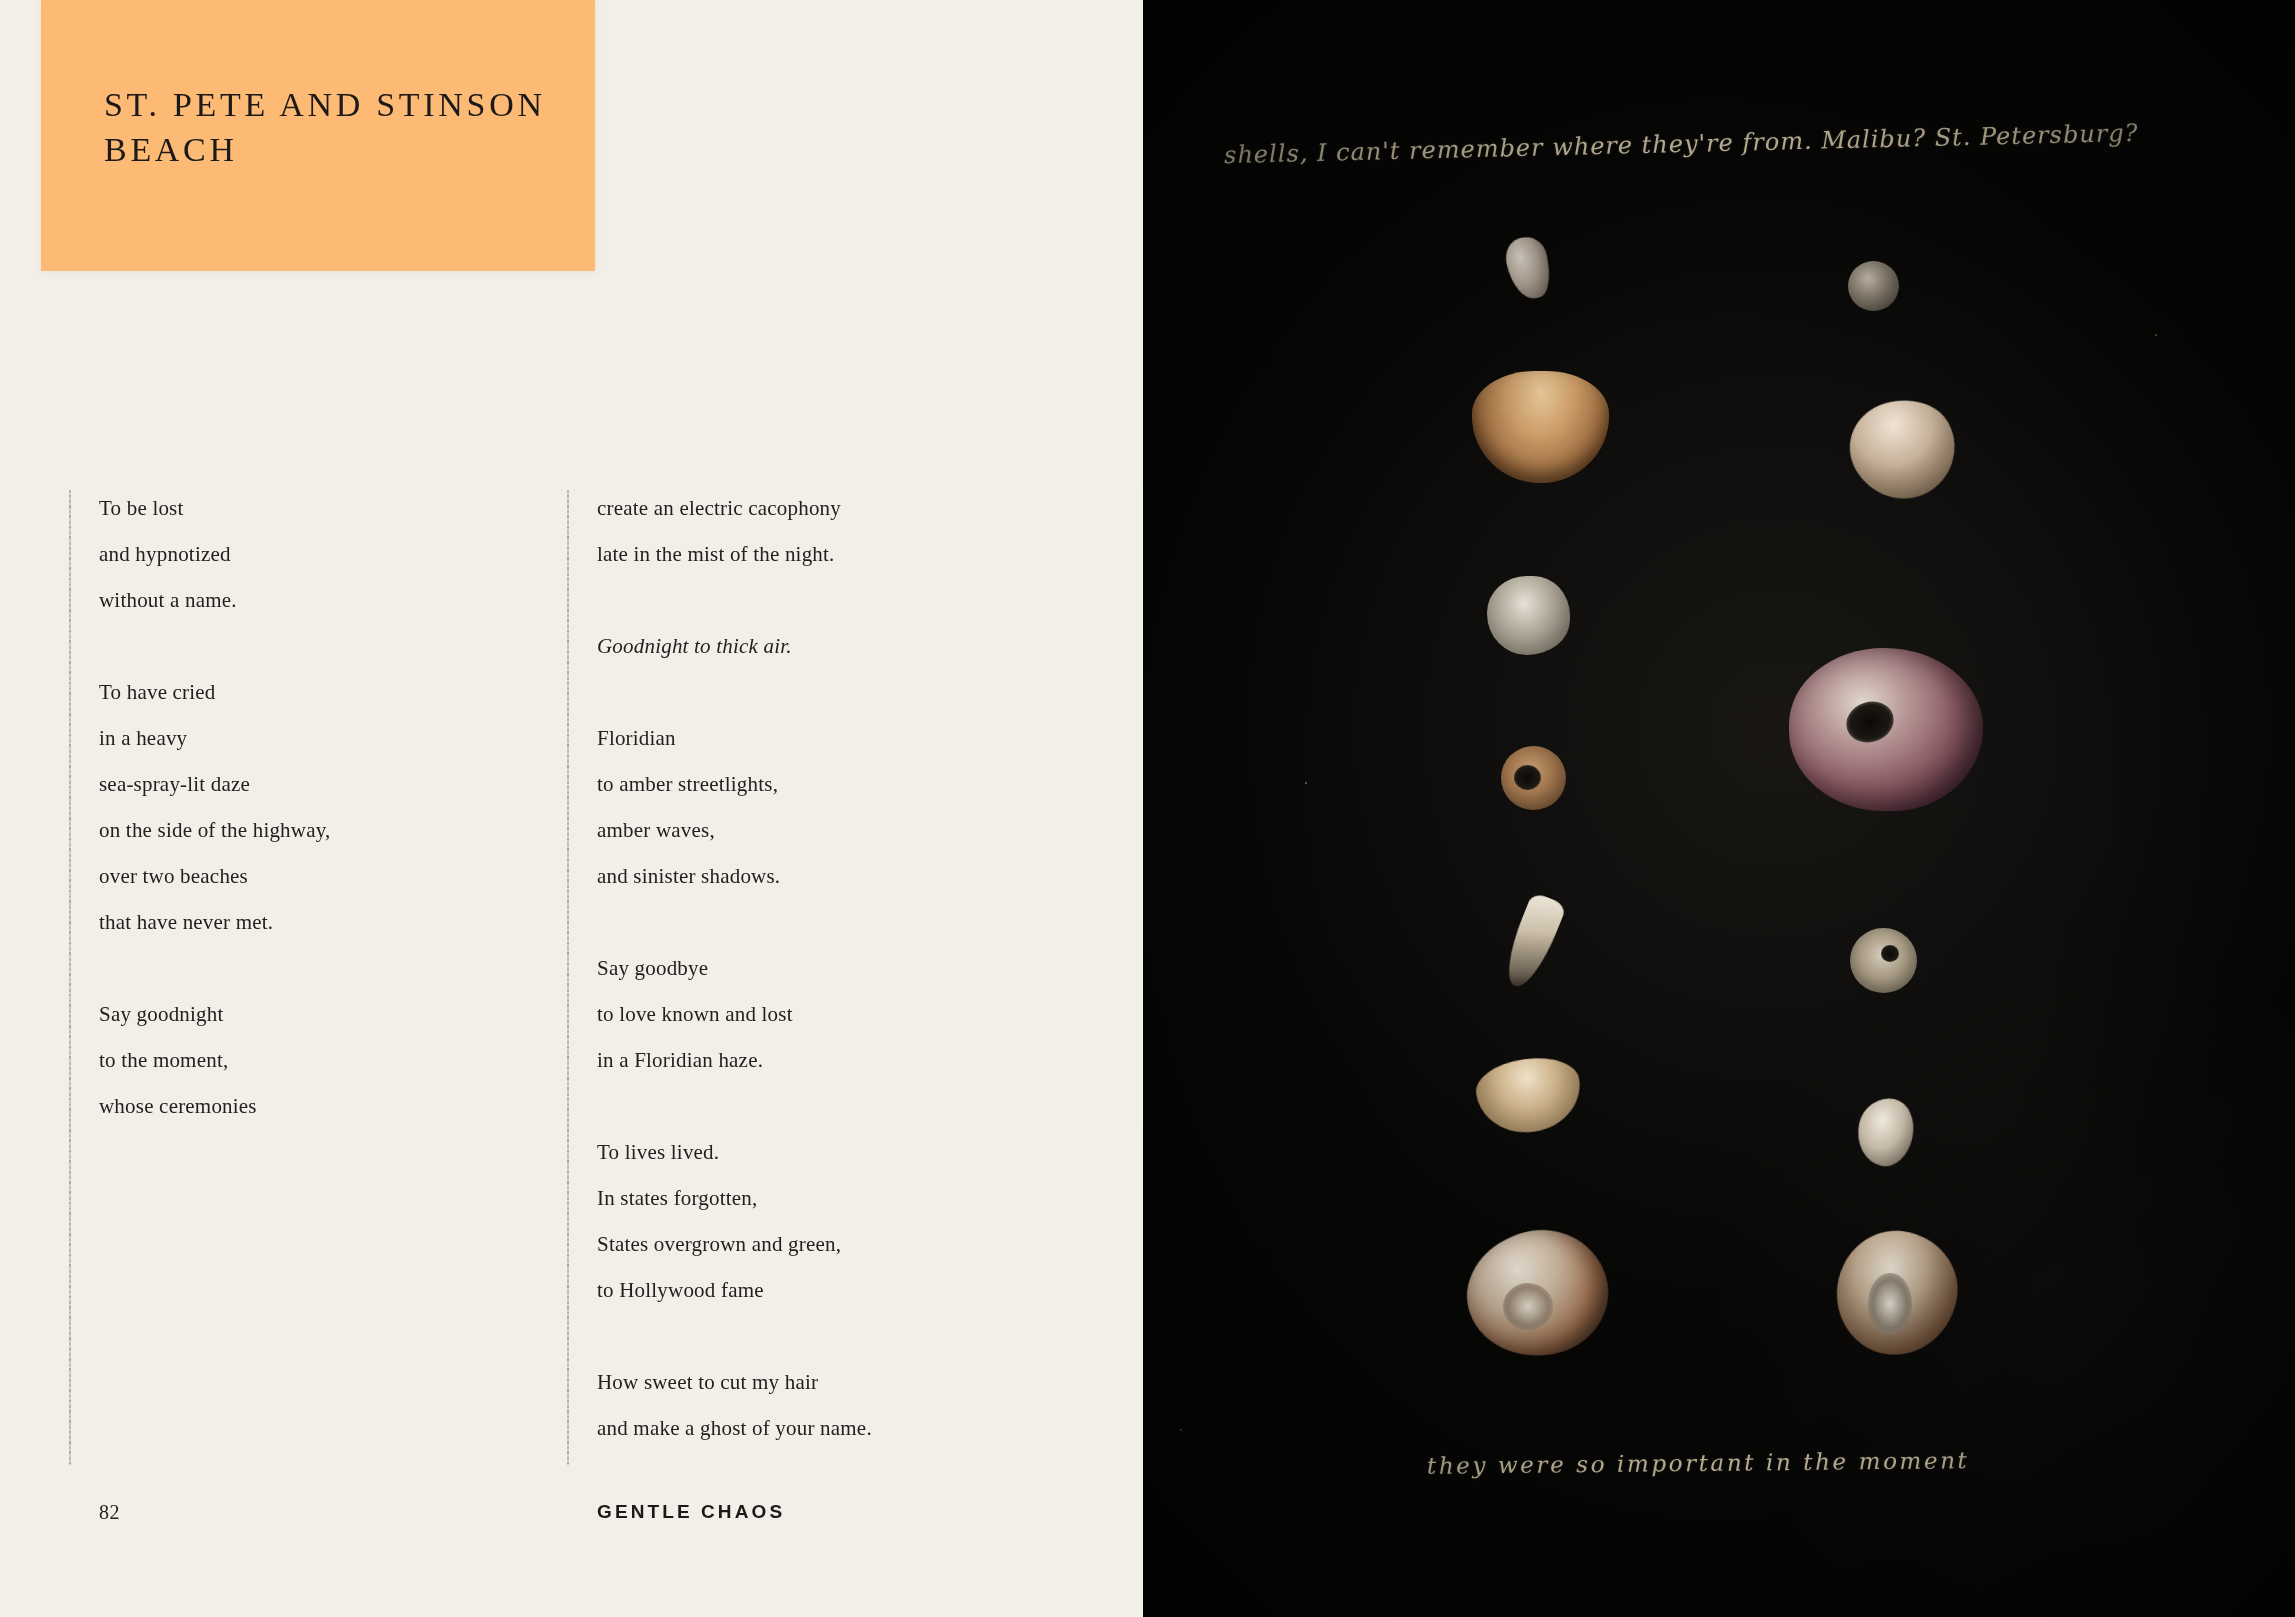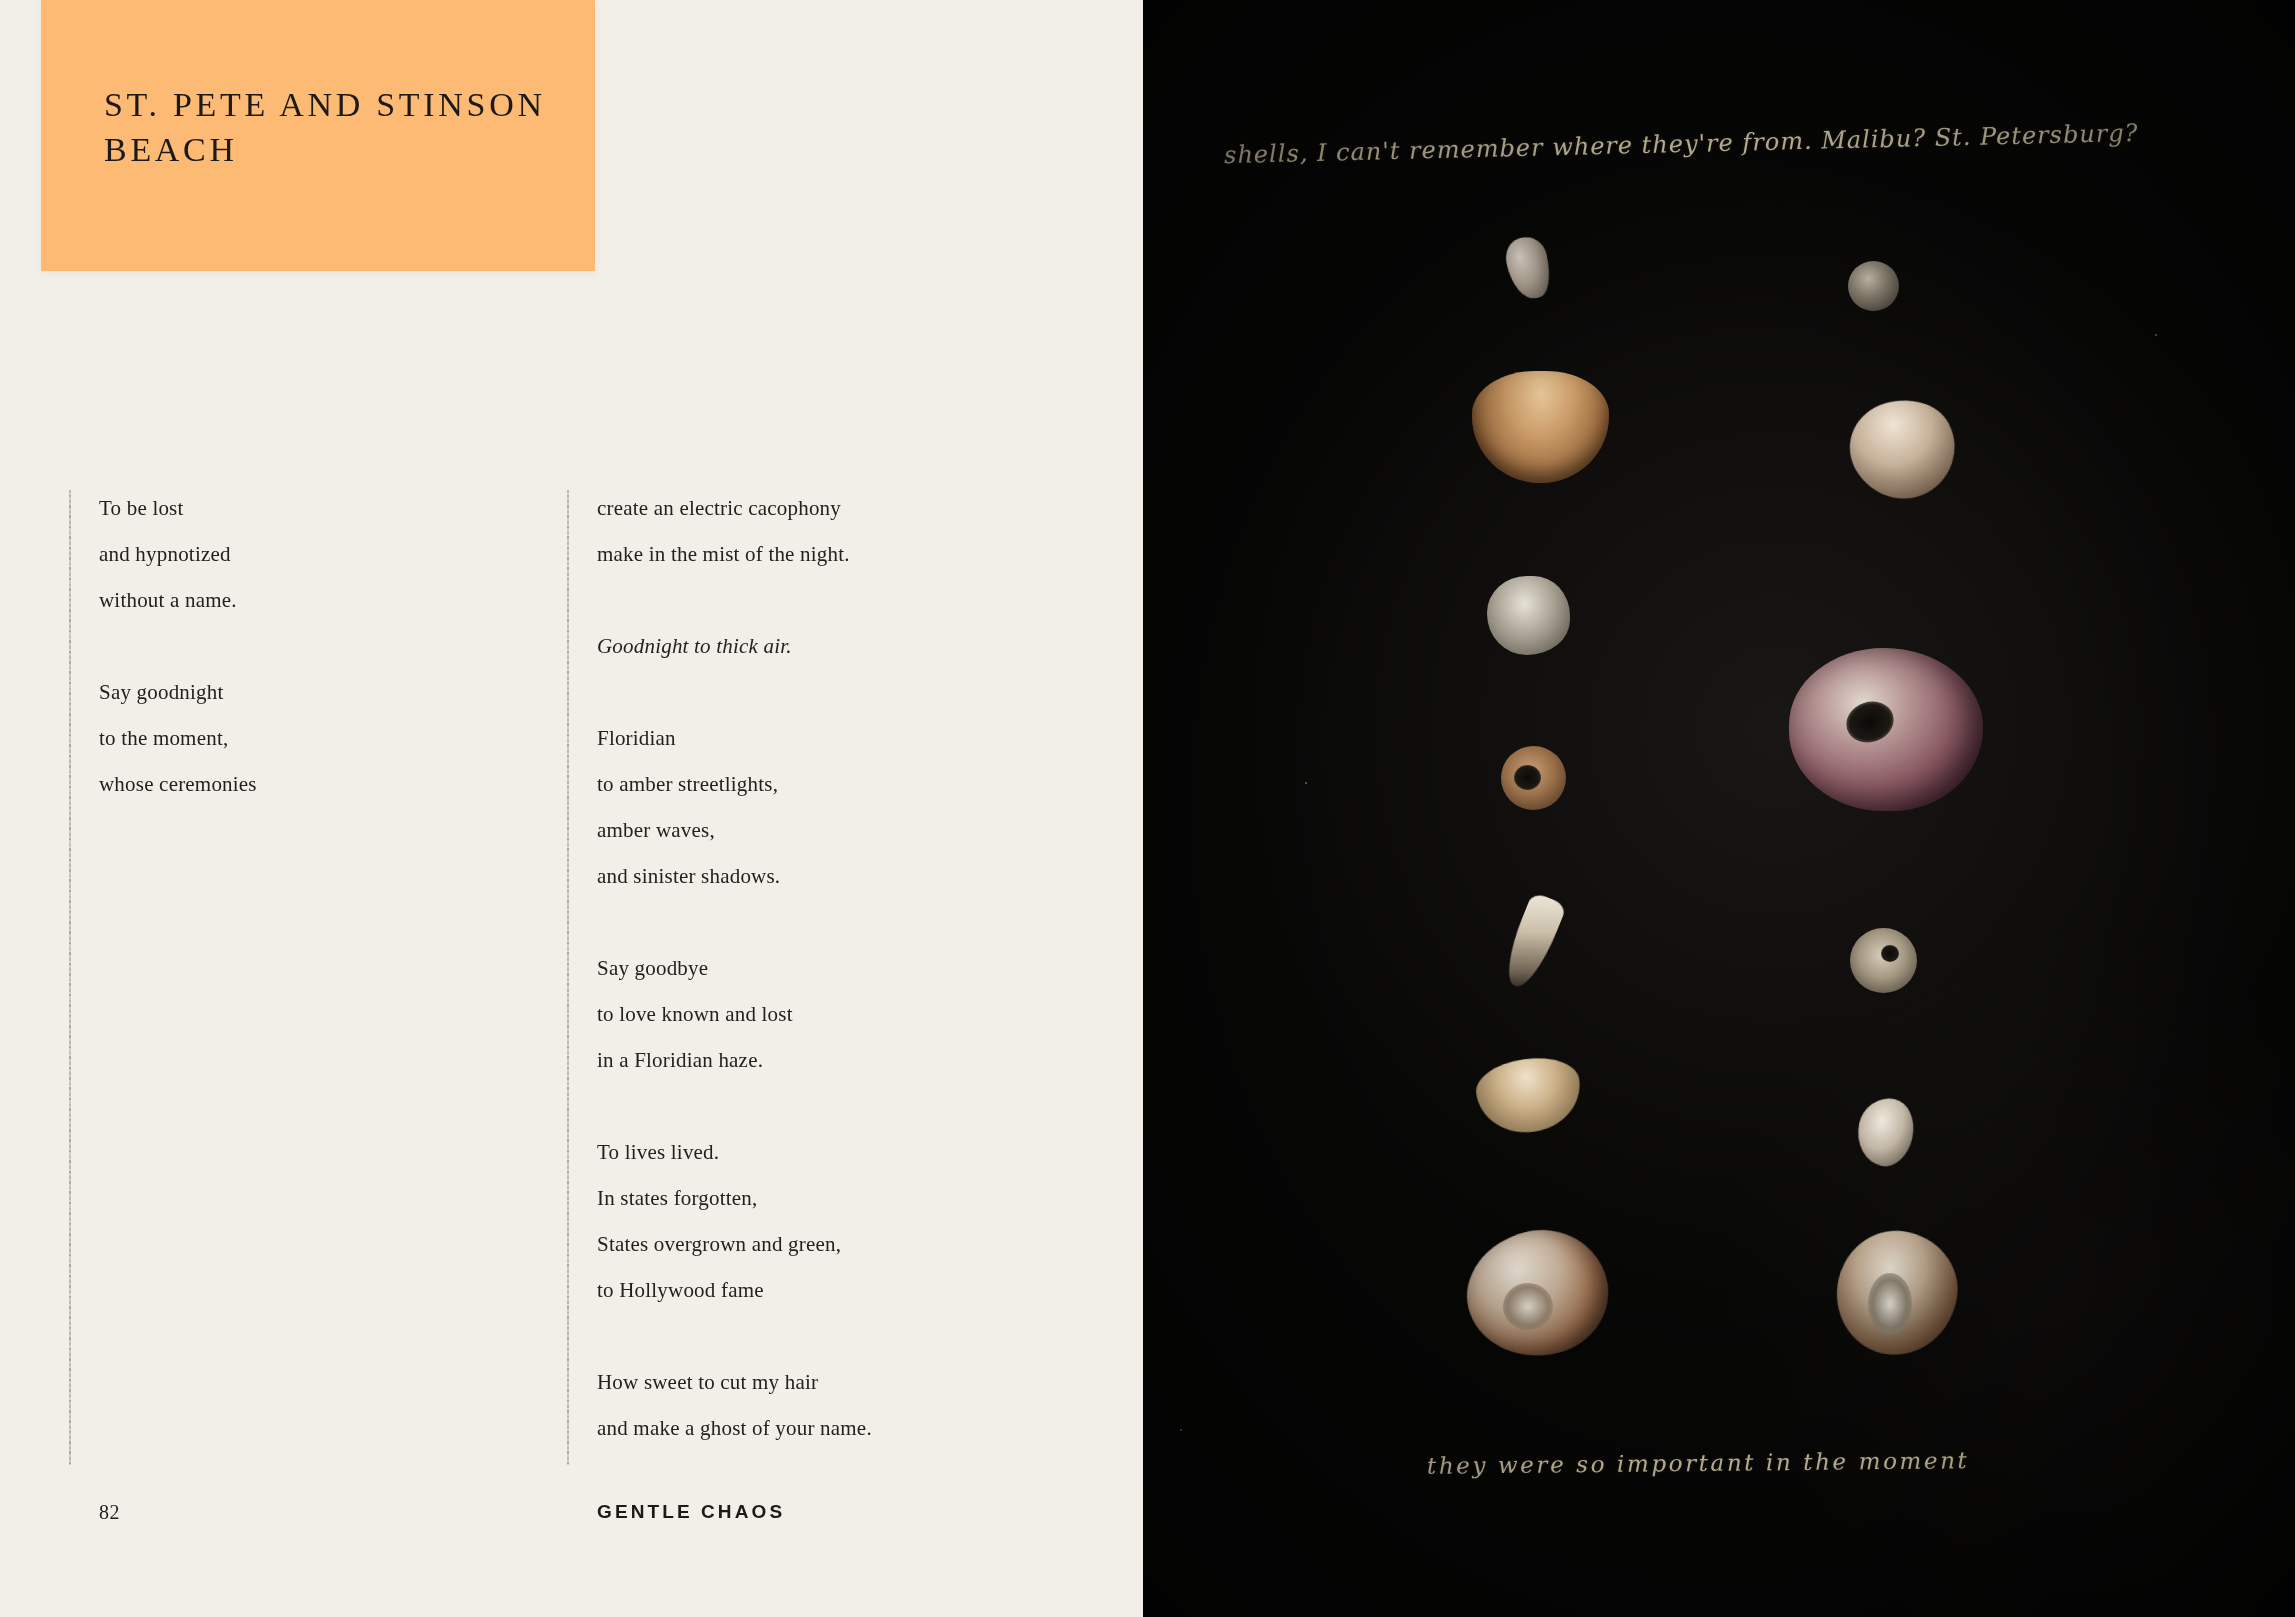--- a/index.html
+++ b/index.html
@@ -287,32 +287,40 @@
       <div class="rule rule-2"></div>
 
       <div class="col col-1">
         <div class="col-text">
           <p class="stanza">
             <span class="line">To be lost</span><br>
             <span class="line">and hypnotized</span><br>
             <span class="line">without a name.</span>
           </p>
           <p class="stanza">
+            <span class="line">To have cried</span><br>
+            <span class="line">in a heavy</span><br>
+            <span class="line">sea-spray-lit daze</span><br>
+            <span class="line">on the side of the highway,</span><br>
+            <span class="line">over two beaches</span><br>
+            <span class="line">that have never met.</span>
+          </p>
+          <p class="stanza">
             <span class="line">Say goodnight</span><br>
             <span class="line">to the moment,</span><br>
             <span class="line">whose ceremonies</span>
           </p>
         </div>
       </div>
 
       <div class="col col-2">
         <div class="col-text">
           <p class="stanza">
             <span class="line">create an electric cacophony</span><br>
-            <span class="line">make in the mist of the night.</span>
+            <span class="line">late in the mist of the night.</span>
           </p>
           <p class="stanza">
             <span class="line italic">Goodnight to thick air.</span>
           </p>
           <p class="stanza">
             <span class="line">Floridian</span><br>
             <span class="line">to amber streetlights,</span><br>
             <span class="line">amber waves,</span><br>
             <span class="line">and sinister shadows.</span>
           </p>

